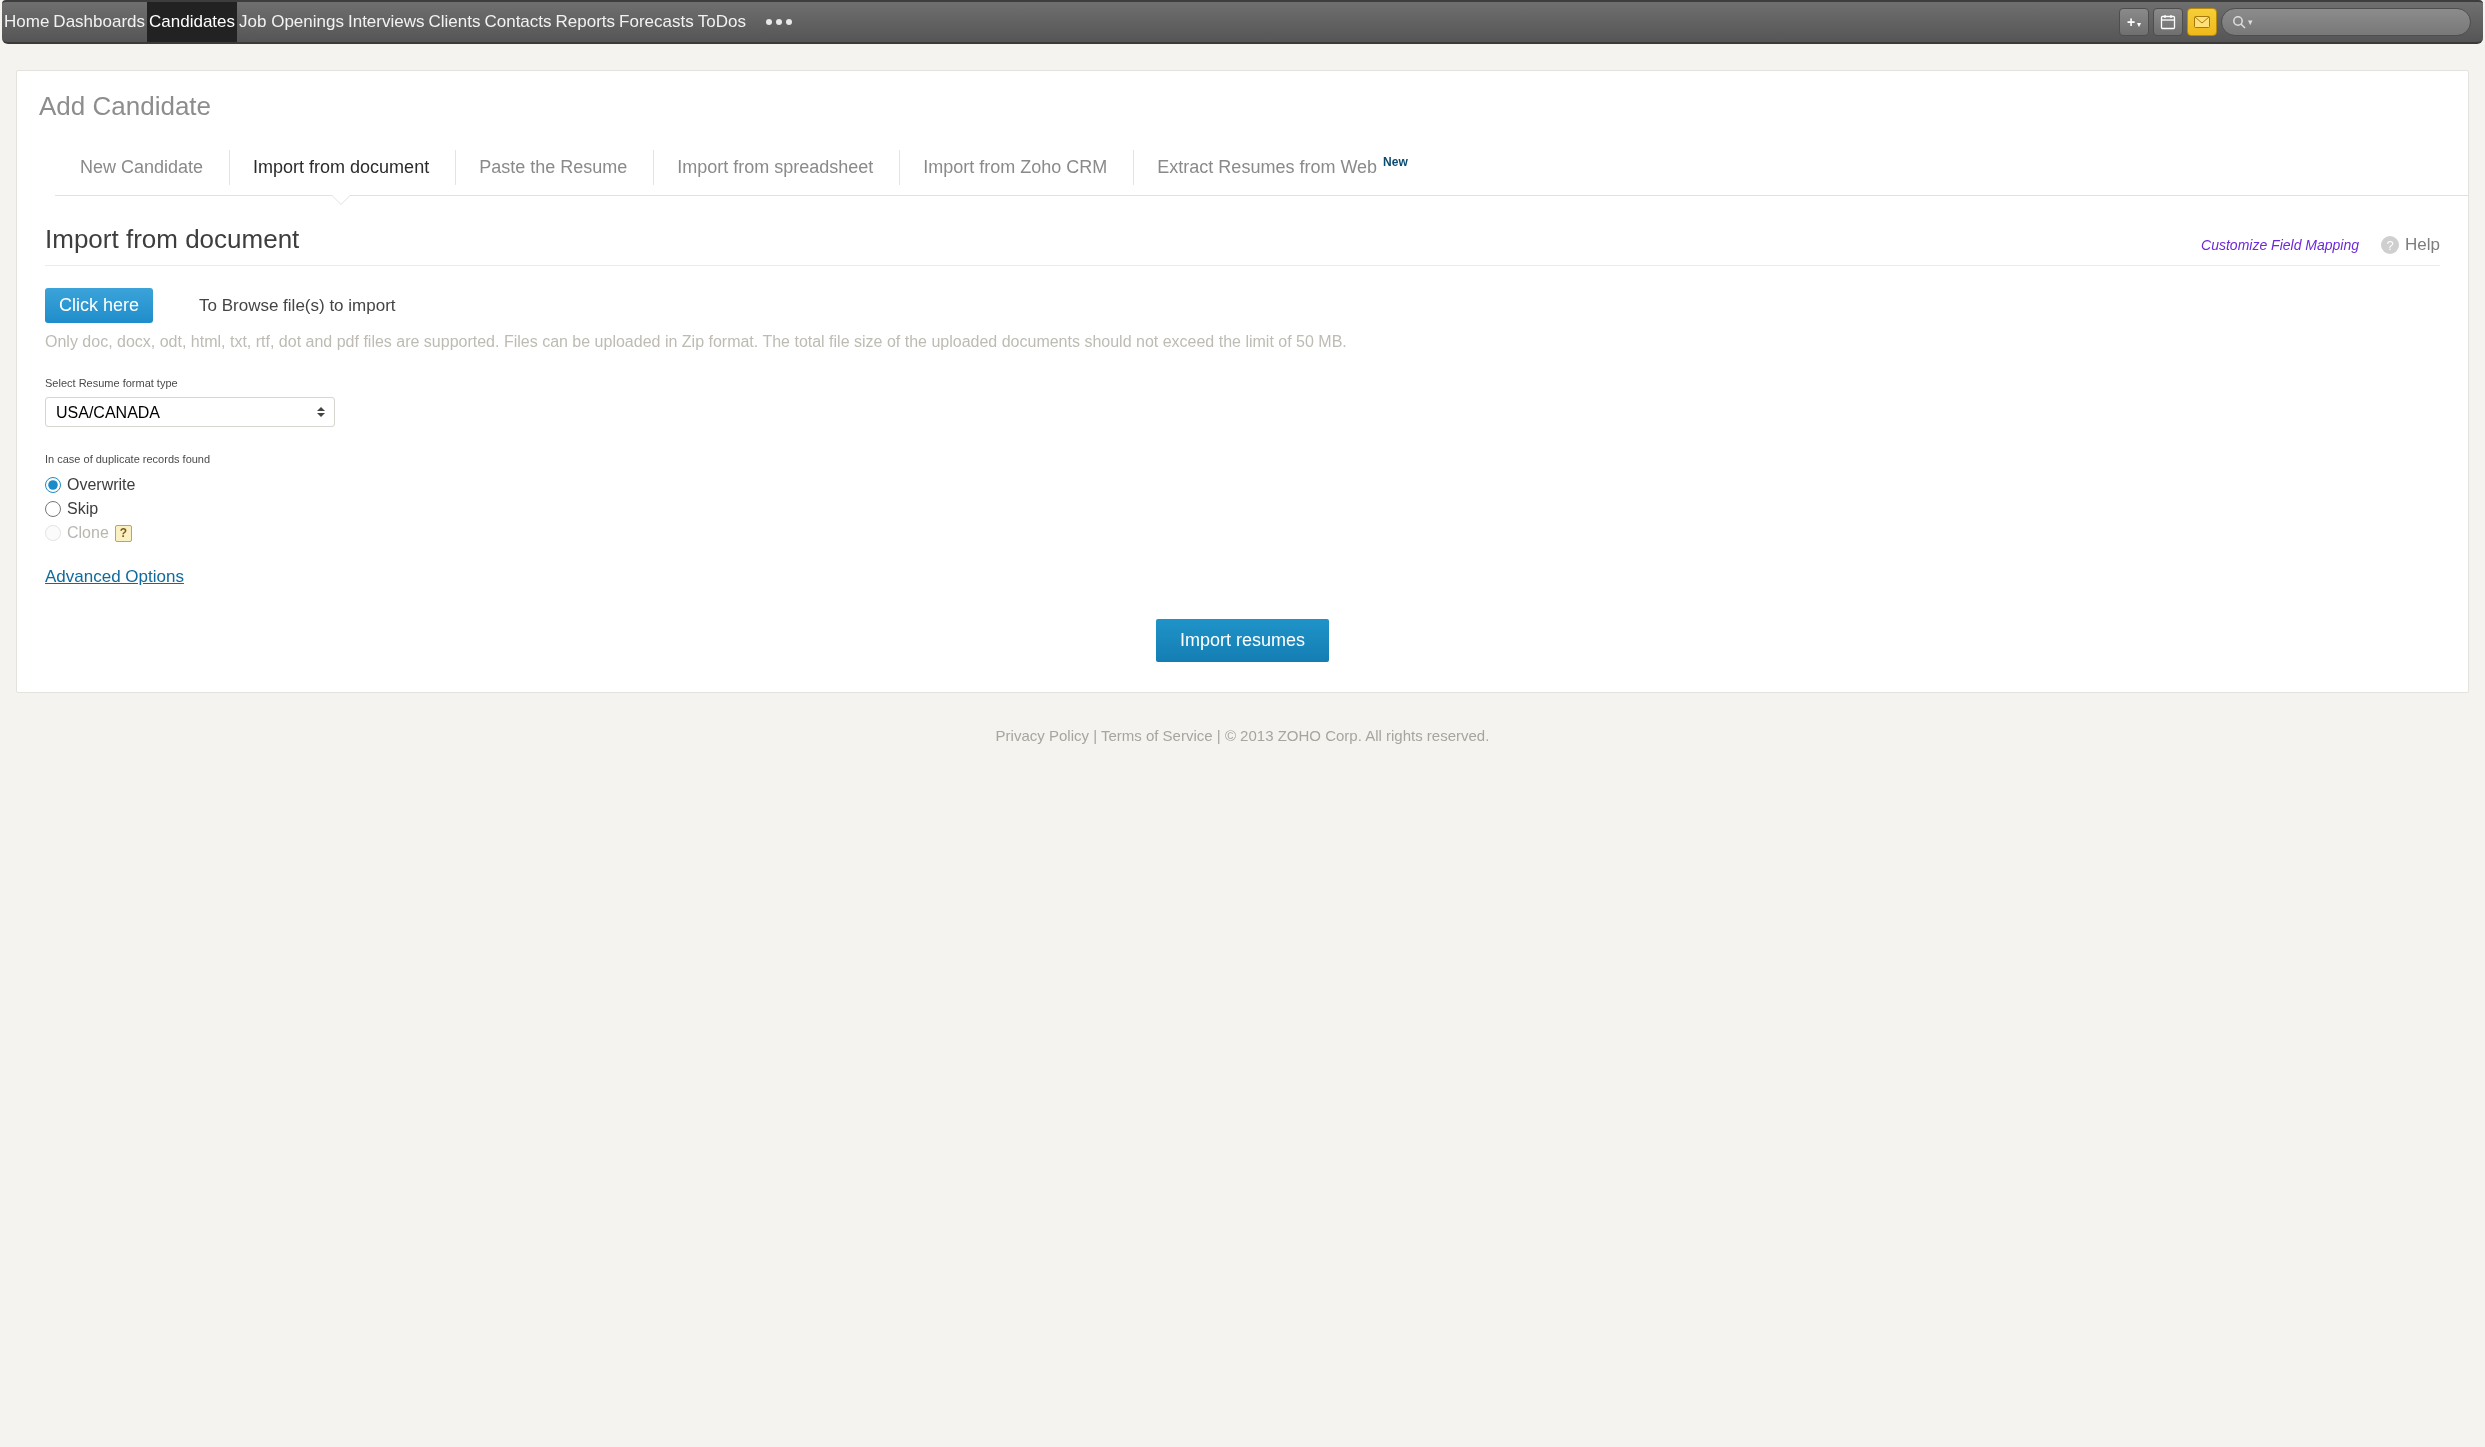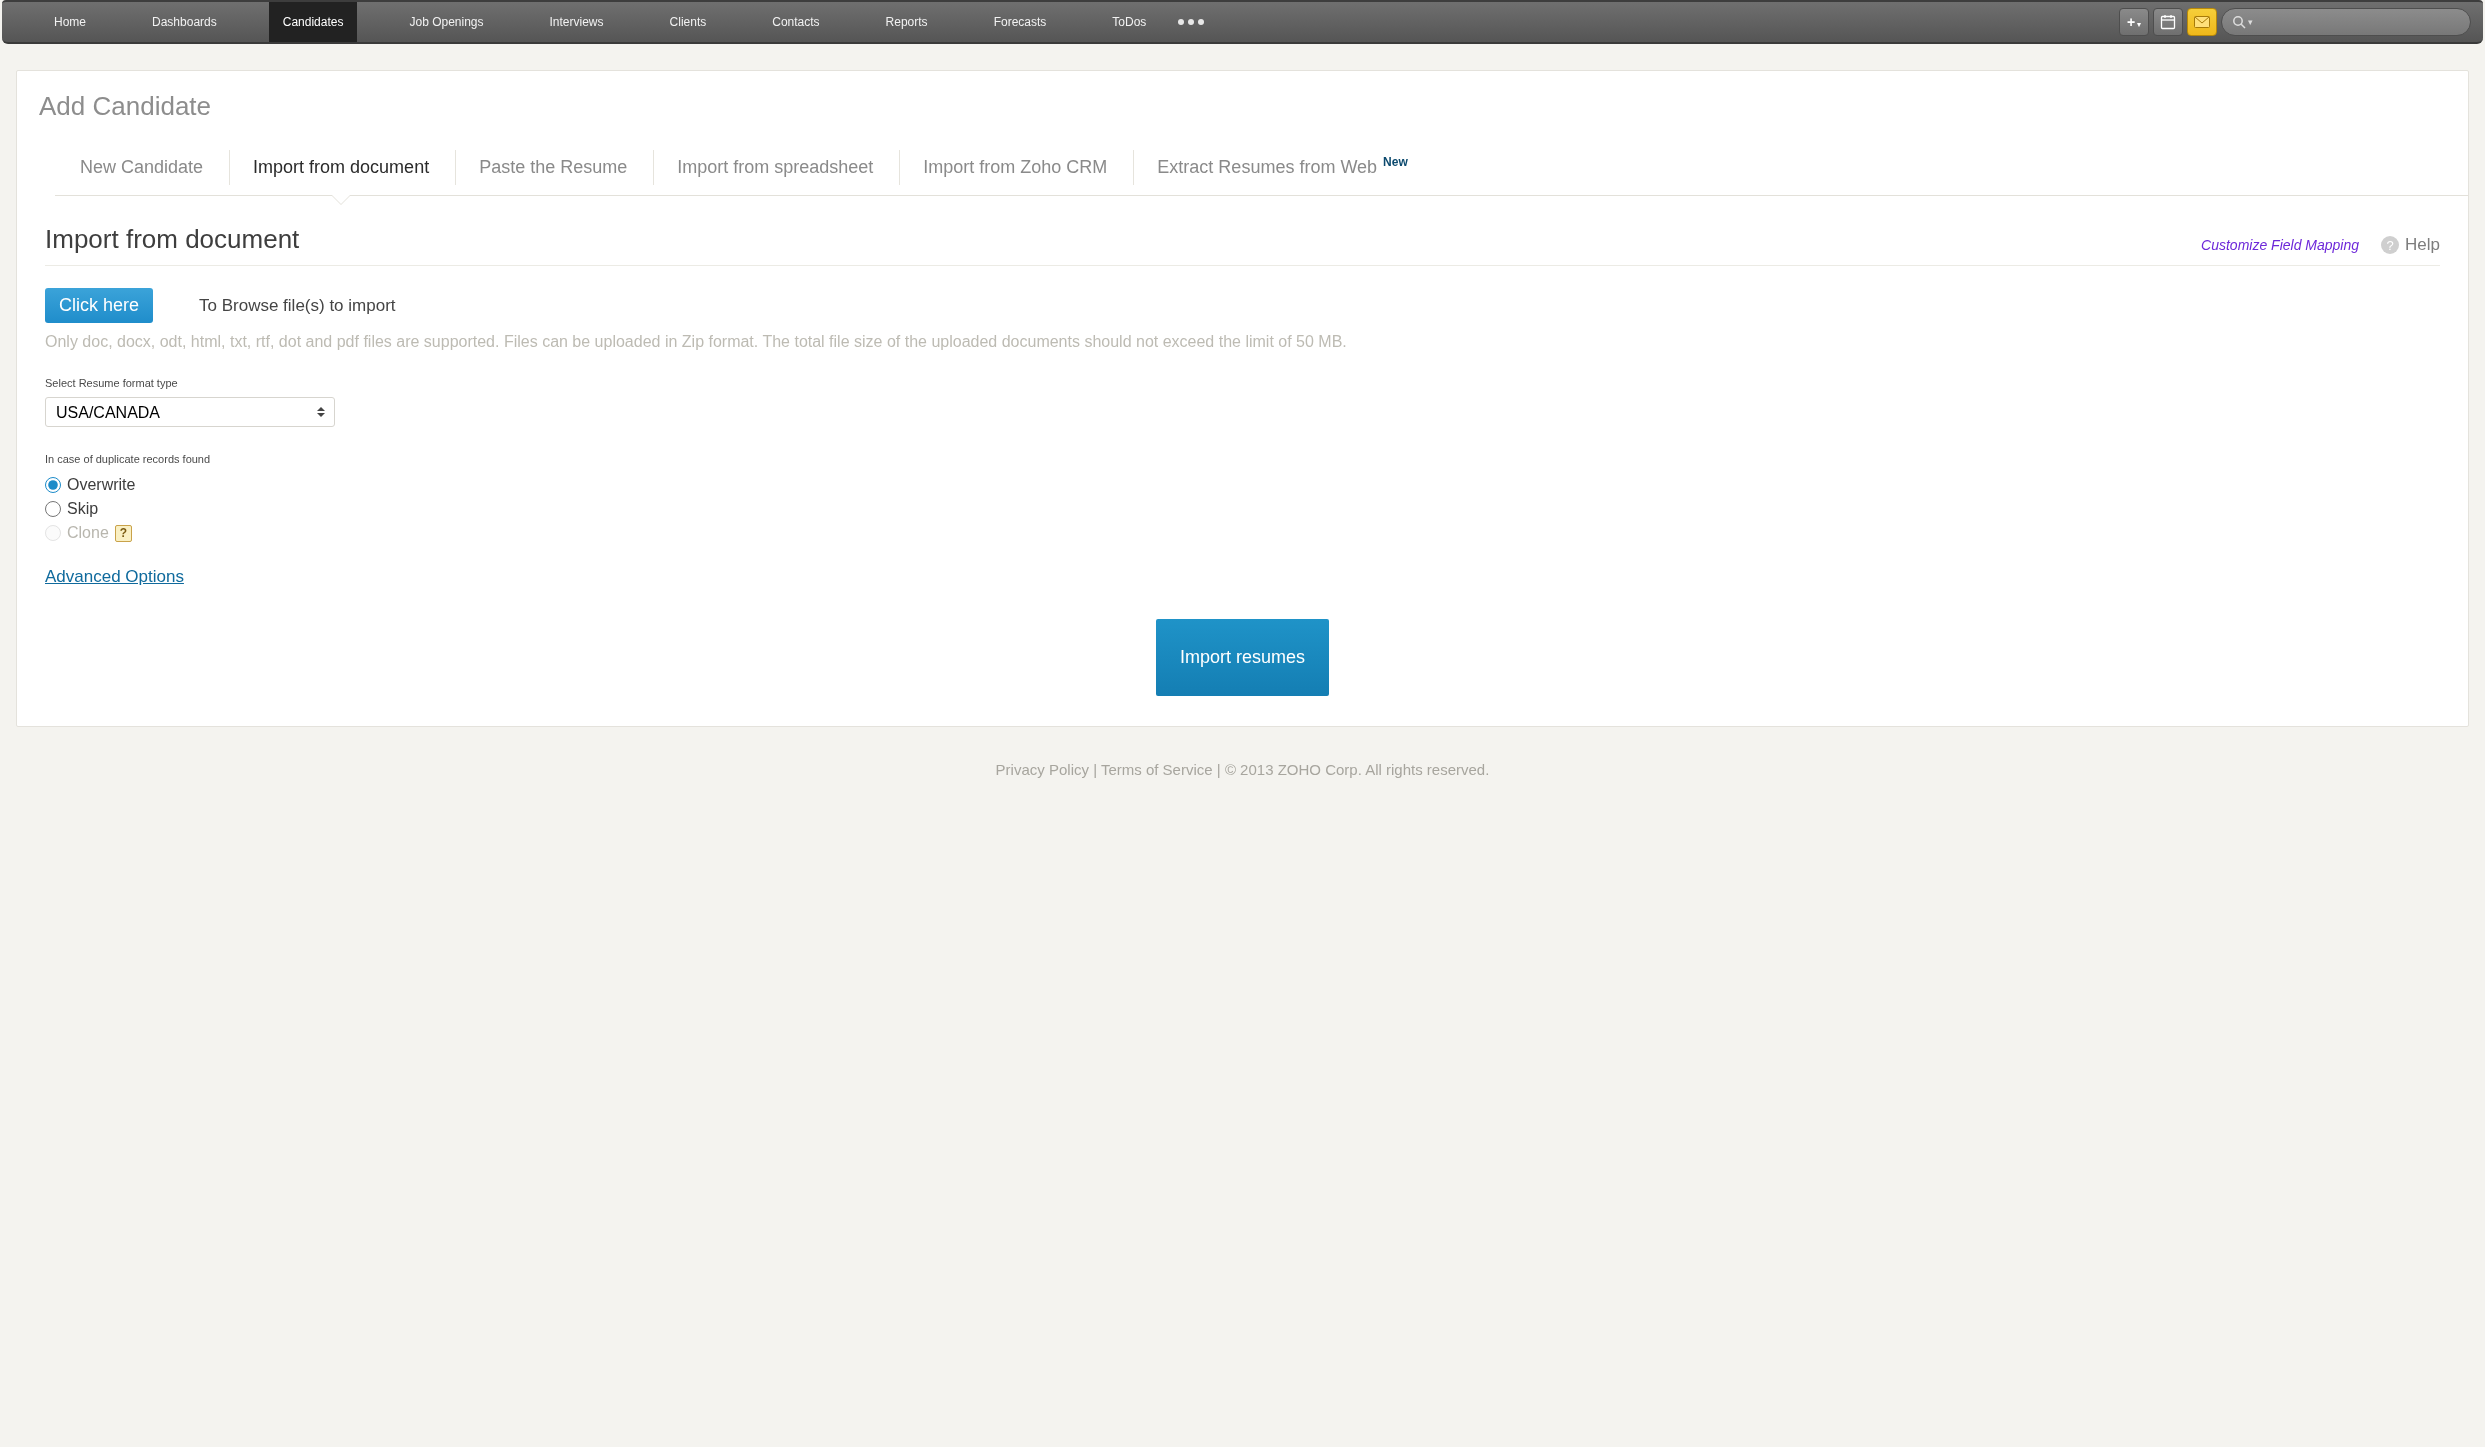--- a/index.html
+++ b/index.html
@@ -12,22 +12,22 @@
       background: linear-gradient(#6f6f6f,#555);
       border-top:2px solid #3d3d3d;
       border-bottom:2px solid #3a3a3a;
       display:flex; align-items:stretch; color:#fff;
       padding: 0 10px 0 0;
       border-radius: 4px 4px 6px 6px;
       margin: 0 2px;
     }
     .topbar .nav { display:flex; align-items:stretch; }
     .topbar .nav-item {
-      padding:0 14px; display:flex; align-items:center;
-      font-size:12px; color:#f2f2f2; cursor:pointer;margin-left:38px;
+      padding:0 2px; display:flex; align-items:center;
+      font-size:17px; color:#f2f2f2; cursor:pointer;
     }
     .topbar .nav-item.active { background:#222; color:#fff; }
     .topbar .more-dots { display:flex; align-items:center; padding:0 18px; }
     .topbar .more-dots span { display:inline-flex; gap:4px; }
     .topbar .more-dots i { width:6px; height:6px; border-radius:50%; background:#e8e8e8; display:block; }
     .topbar .spacer { flex:1; }
     .topbar .right { display:flex; align-items:center; gap:4px; padding-right:2px; }
     .topbar .iconbtn {
       width:30px; height:28px; border-radius:4px;
       background:linear-gradient(#8a8a8a,#6f6f6f);
@@ -137,21 +137,21 @@
       display:inline-flex; width:17px;height:17px;border:1px solid #c9a24a;background:#faf0c4;
       align-items:center;justify-content:center;font-size:12px;color:#7b5b13;font-weight:700;border-radius:2px;
     }
 
     .adv-link{ color:#0f6a9d; font-size:17px; text-decoration:underline; cursor:pointer; display:inline-block; margin-top:22px;}
 
     .import-btn-row{ display:flex; justify-content:center; margin-top:32px;}
     .btn-import{
       background:linear-gradient(#1f93c8,#147eb3);
       color:#fff; border:none; font-size:18px;
-      padding:28px 24px; border-radius:2px; cursor:pointer;
+      padding:11px 24px; border-radius:2px; cursor:pointer;
     }
 
     
     .footer{
       text-align:center; color:#a7a59e; font-size:15px;
       padding:34px 0 24px 0;
     }
     .footer a{ color:#a7a59e; text-decoration:none; }
   </style>
 </head>

